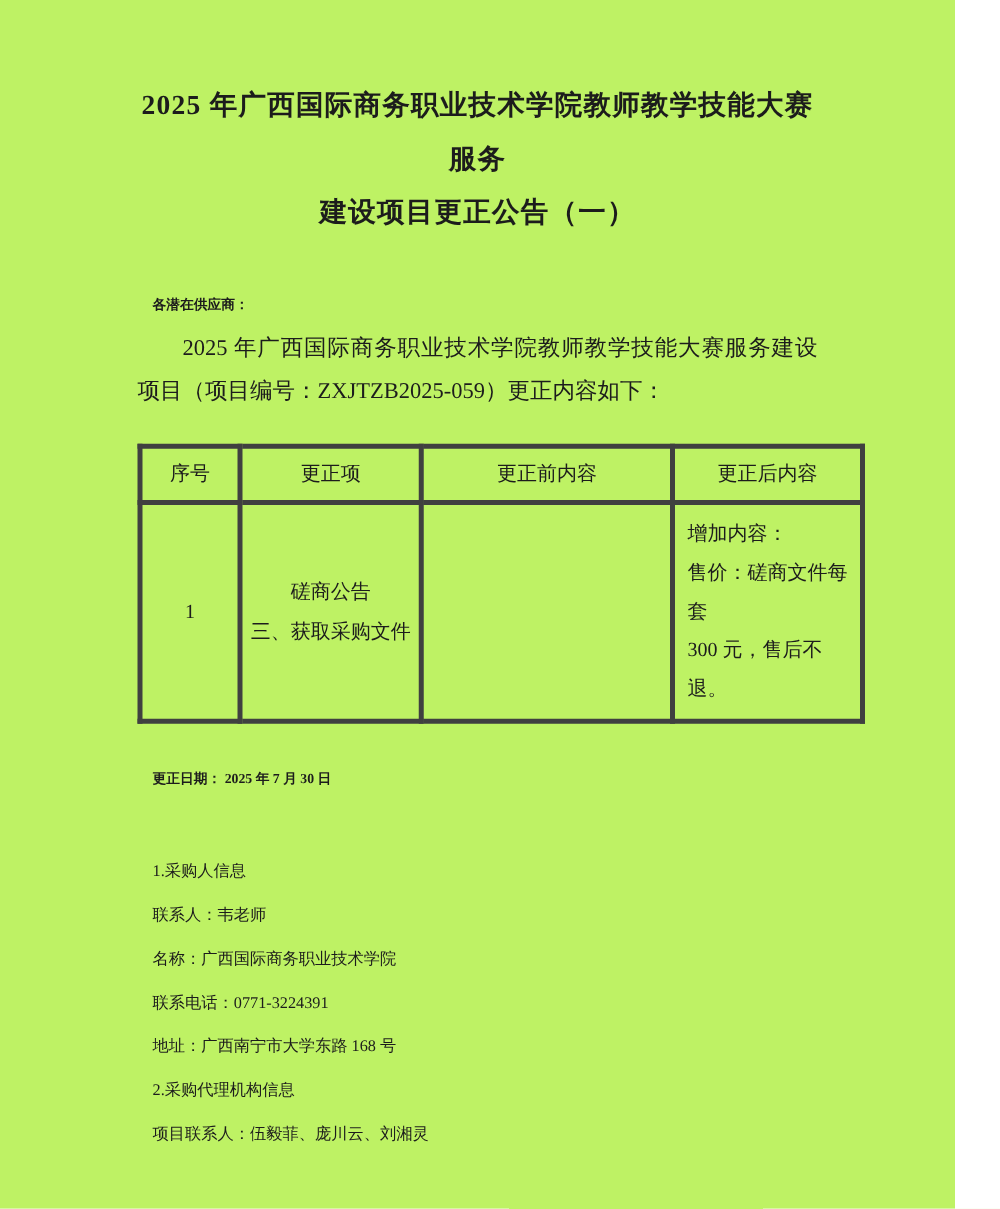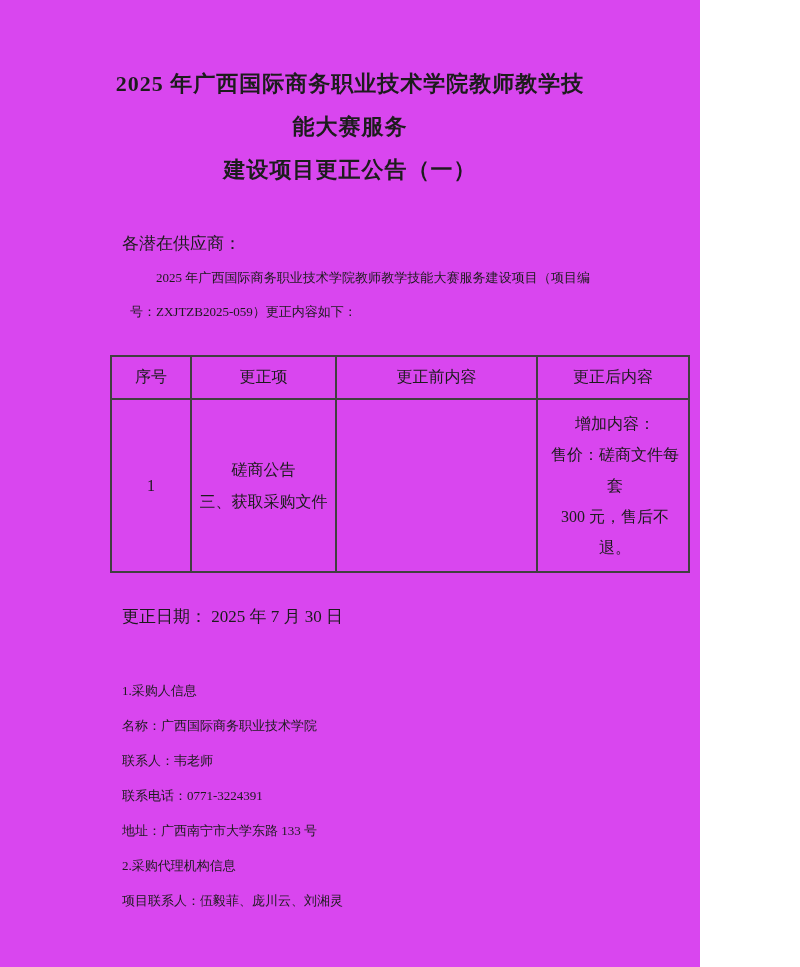--- a/index.html
+++ b/index.html
@@ -2,75 +2,75 @@
 <html><head>
 <meta charset="utf-8">
 <style>
   html, body {
     margin: 0;
     padding: 0;
     background: #ffffff;
   }
   .page {
     position: relative;
-    width: 700px;
+    width: 764px;
     height: 967px;
-    background: #d946ef;
+    background: #bef264;
     color: #1c1c1c;
     font-family: "Liberation Serif", "DejaVu Serif", serif;
     box-sizing: border-box;
     padding: 62px 110px 0 110px;
     overflow: hidden;
   }
   .doc-title {
     text-align: center;
     font-size: 22px;
     font-weight: 700;
     line-height: 43px;
     margin: 0;
     letter-spacing: 1px;
   }
   .body-line {
-    font-size: 17px;
+    font-size: 11px;
     line-height: 34px;
     margin: 0 0 0 12px;
+    font-weight: bold;
   }
   .salutation {
     margin-top: 36px;
   }
   .intro-para {
-    font-size: 13px;
+    font-size: 18px;
     line-height: 34px;
-    margin: 0 0 0 20px;
+    margin: 0 0 0 0;
     text-indent: 2em;
     text-align: justify;
   }
   table.correction-table {
     border-collapse: collapse;
     table-layout: fixed;
     width: 578px;
     margin-top: 26px;
   }
   .correction-table th,
   .correction-table td {
-    border: 2px solid #404040;
+    border: 4px solid #404040;
     font-weight: normal;
     font-size: 16px;
     color: #1c1c1c;
     text-align: center;
     vertical-align: middle;
     padding: 0;
     overflow: hidden;
   }
   .correction-table thead th {
     height: 41px;
   }
   .correction-table tbody td {
     height: 103px;
-    text-align: center;
   }
   .cell-lines div {
     line-height: 32px;
   }
   td.cell-after {
     text-align: left;
     padding: 8px 6px 8px 10px;
   }
   td.cell-after div {
     line-height: 31px;
@@ -132,24 +132,24 @@
           <div>300 元，售后不退。</div>
         </td>
       </tr>
     </tbody>
   </table>
 
   <p class="body-line date-line">更正日期： 2025 年 7 月 30 日</p>
 
   <div class="info-section">
     <p class="section-gap">1.采购人信息</p>
+    <p>联系人：韦老师</p>
     <p>名称：广西国际商务职业技术学院</p>
-    <p>联系人：韦老师</p>
     <p>联系电话：0771-3224391</p>
-    <p>地址：广西南宁市大学东路 133 号</p>
+    <p>地址：广西南宁市大学东路 168 号</p>
   </div>
 
   <div class="info-section">
     <p>2.采购代理机构信息</p>
     <p>项目联系人：伍毅菲、庞川云、刘湘灵</p>
 
   </div>
 
 </div>
 

